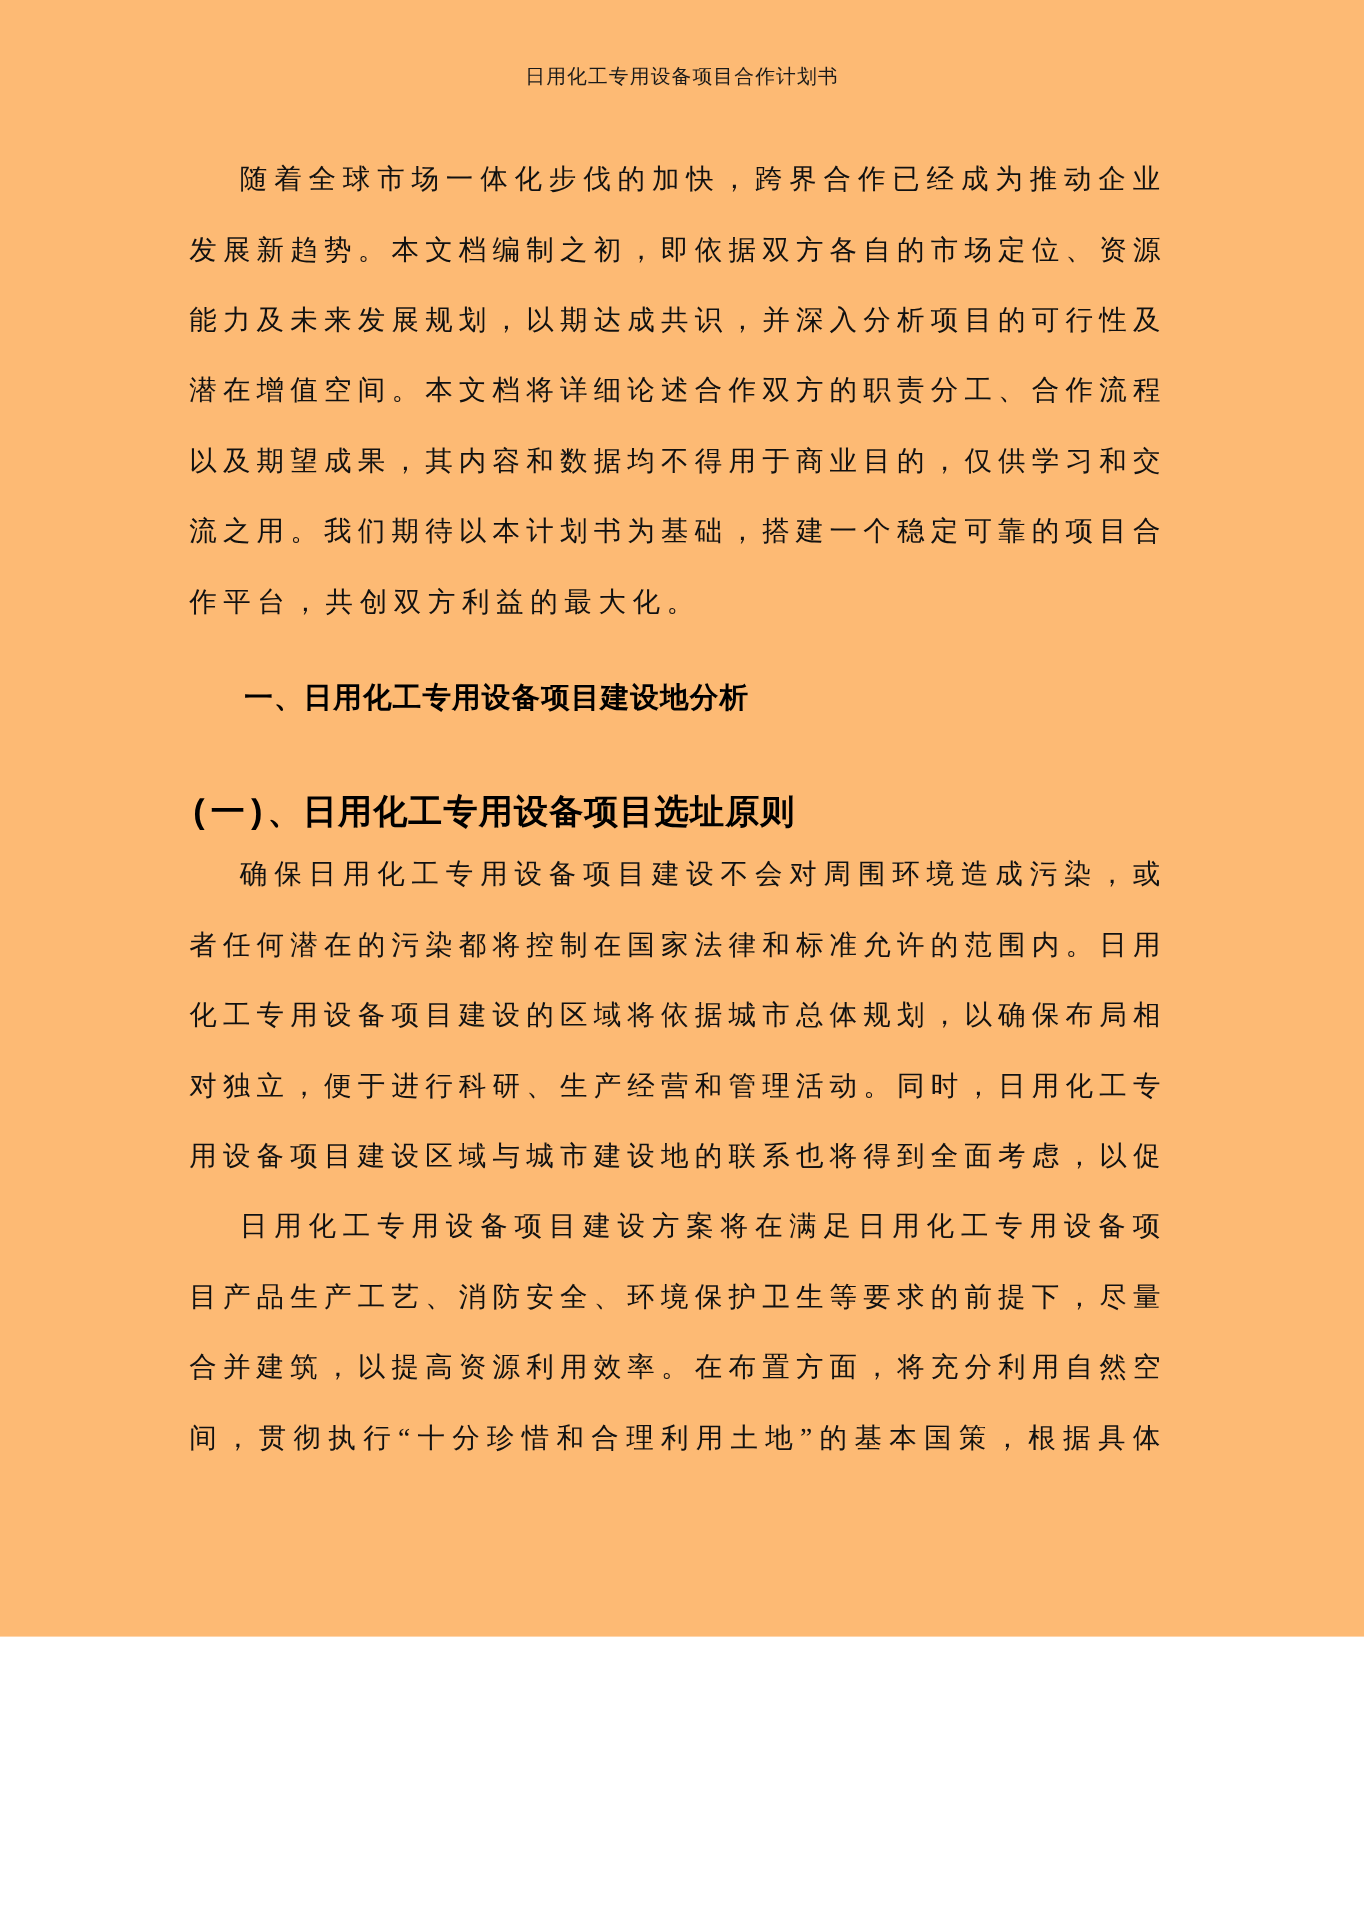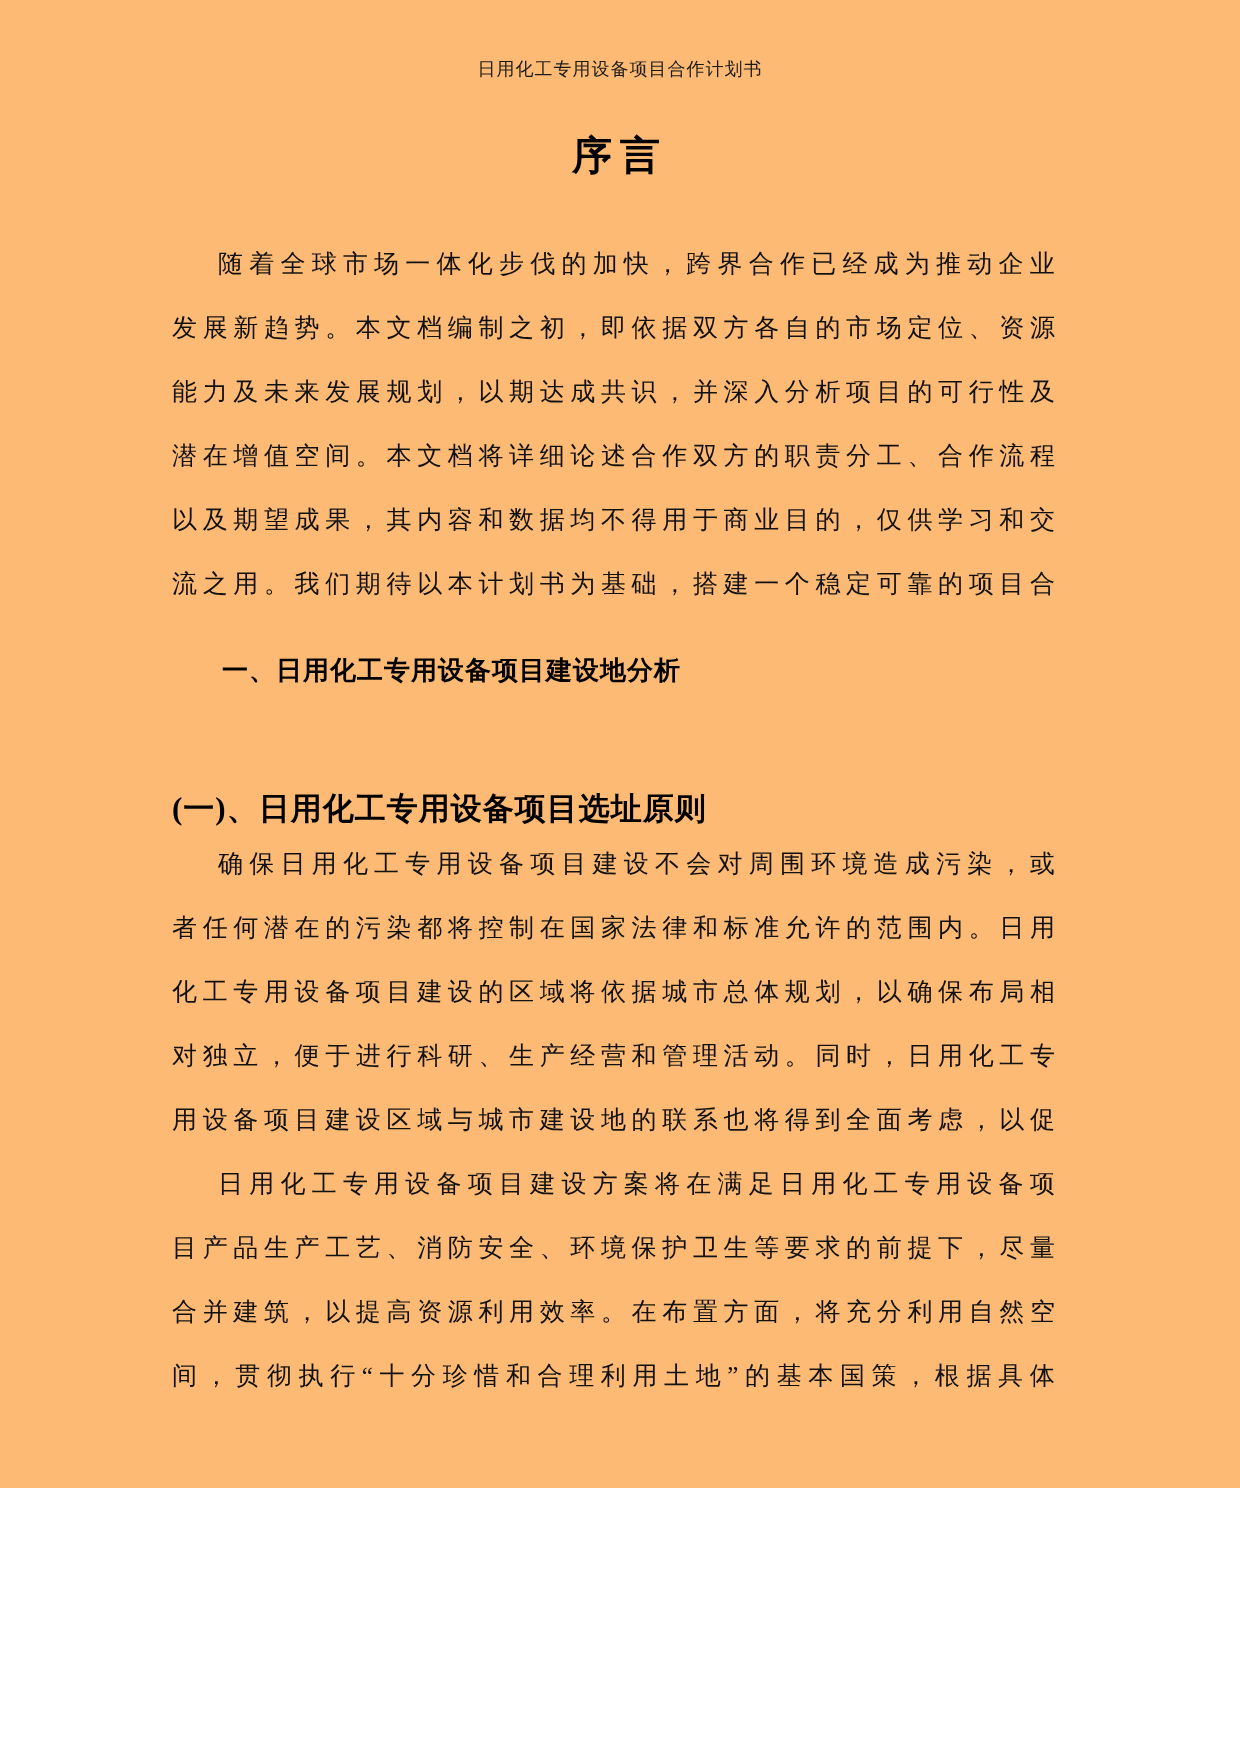--- a/index.html
+++ b/index.html
@@ -60,45 +60,45 @@
   .h1 {
     margin-top: 36px;
     padding-left: 50px;
     font-size: 26px;
     line-height: 38px;
     font-weight: 700;
     letter-spacing: 1px;
     color: #000000;
   }
   .h2 {
-    margin-top: 96px;
+    margin-top: 64px;
     font-size: 31px;
     line-height: 46px;
     font-weight: 700;
     letter-spacing: 1px;
     color: #000000;
+    font-family: Liberation Mono, monospace;
   }
   .page-number {
     position: absolute;
     left: 0;
     right: 0;
     top: 1626px;
     text-align: center;
     font-size: 17px;
     line-height: 20px;
     color: #111111;
   }
 </style>
 </head>
 <body>
 
 <div class="page">
   <div class="doc-header">日用化工专用设备项目合作计划书</div>
 
-  <h1 class="doc-title">序言</h1>
 
   <div class="content" id="doc-content">
       <div class="para">
         <div class="line jf first">
           <span>随</span>
           <span>着</span>
           <span>全</span>
           <span>球</span>
           <span>市</span>
           <span>场</span>
@@ -272,20 +272,21 @@
           <span>个</span>
           <span>稳</span>
           <span>定</span>
           <span>可</span>
           <span>靠</span>
           <span>的</span>
           <span>项</span>
           <span>目</span>
           <span>合</span>
         </div>
+        <div class="line short">作平台，共创双方利益的最大化。</div>
       </div>
       <div class="h1">一、日用化工专用设备项目建设地分析</div>
       <div class="h2">(一)、日用化工专用设备项目选址原则</div>
       <div class="para">
         <div class="line jf first">
           <span>确</span>
           <span>保</span>
           <span>日</span>
           <span>用</span>
           <span>化</span>

